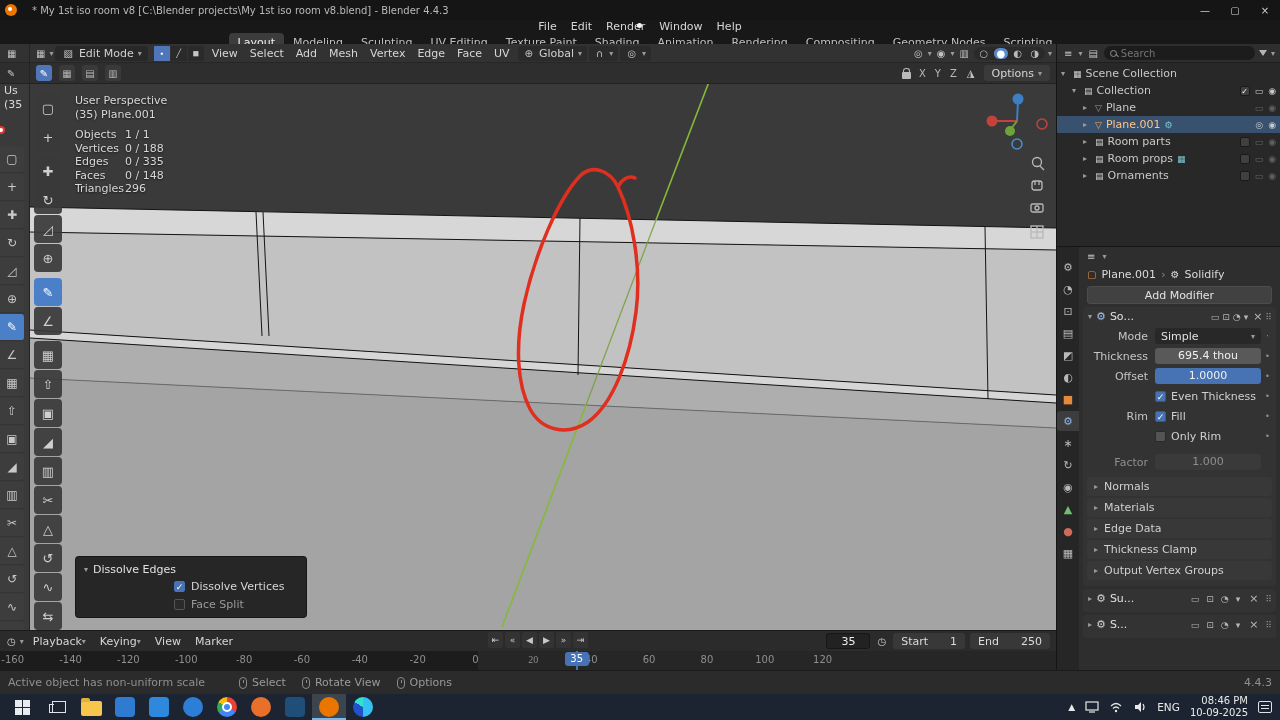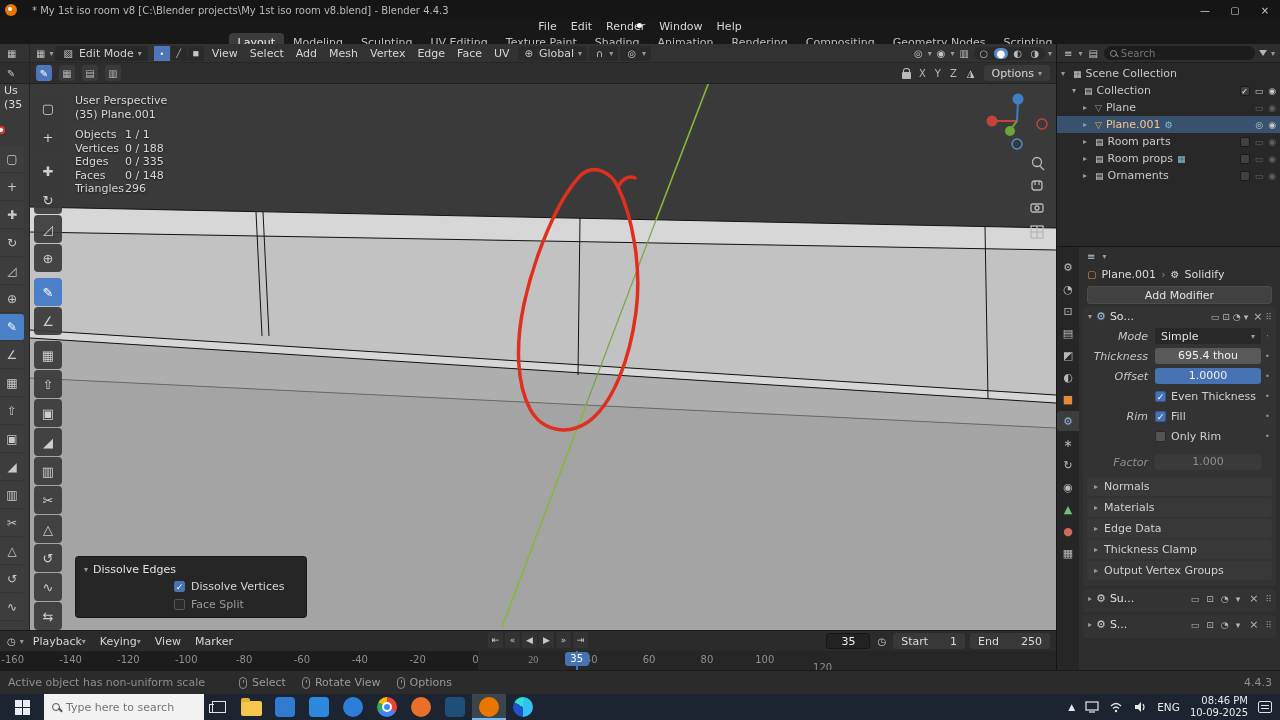--- a/index.html
+++ b/index.html
@@ -130,21 +130,21 @@
   .addmod { margin:3px 8px; height:18px; background:#414141; border:1px solid #4c4c4c; border-radius:3px;
     display:flex; align-items:center; justify-content:center; color:#e2e2e2; }
   .modpanel { margin:3px 4px; background:#333333; border-radius:3px; padding-bottom:4px; }
   .modhead { height:19px; display:flex; align-items:center; gap:4px; padding:0 5px; }
   .modhead .mname { color:#e0e0e0; }
   .mico { color:#b5b5b5; font-size:9px; margin-left:3px; }
   .mico.x { margin-left:5px; font-size:11px; }
   .mico.handle { color:#8a8a8a; letter-spacing:-1px; }
   .modhead .msp { flex:1; }
   .prow { display:flex; align-items:center; height:20px; padding:0 2px 0 0; }
-  .plabel { width:72px; text-align:right; padding-right:7px; color:#c5c5c5; white-space:nowrap; flex:0 0 auto;font-style:italic; }
+  .plabel { width:72px; text-align:right; padding-right:7px; color:#c5c5c5; white-space:nowrap; flex:0 0 auto; }
   .plabel.dim { color:#8f8f8f; }
   .pfield { flex:1; min-width:0; display:flex; align-items:center; gap:5px; }
   .pdot { width:13px; text-align:center; color:#8a8a8a; font-size:9px; }
   .dd { flex:1; background:#282828; border-radius:3px; height:16px; display:flex; align-items:center; justify-content:space-between; padding:0 6px; color:#e0e0e0; }
   .slider { flex:1; background:#595959; border-radius:3px; height:16px; text-align:center; line-height:16px; color:#f0f0f0; }
   .slider.blue { background:#4772b3; }
   .slider.disabled { background:#3a3a3a; color:#8f8f8f; }
   .pcb { width:11px; height:11px; border-radius:2px; background:#545454; border:1px solid #2a2a2a; font-size:9px; line-height:10px; text-align:center; color:#fff; flex:0 0 auto; }
   .pcb.on { background:#4772b3; border-color:#345a94; }
   .vgfield { flex:1; background:#282828; border-radius:3px; height:16px; display:flex; align-items:center; padding:0 4px; gap:4px; color:#9a9a9a; }
@@ -795,21 +795,21 @@
           <span class="rnum" style="left: 244.1px;">-80</span>
           <span class="rnum" style="left: 301.95px;">-60</span>
           <span class="rnum" style="left: 359.8px;">-40</span>
           <span class="rnum" style="left: 417.65px;">-20</span>
           <span class="rnum" style="left: 475.5px;">0</span>
           <span class="rnum" style="left: 533.35px; font-family: Liberation Serif, serif;">20</span>
           <span class="rnum" style="left: 591.2px;">40</span>
           <span class="rnum" style="left: 649.05px;">60</span>
           <span class="rnum" style="left: 706.9px;">80</span>
           <span class="rnum" style="left: 764.75px;">100</span>
-          <span class="rnum" style="left: 822.6px; margin-top: 8px;">120</span>
+          <span class="rnum" style="left: 822.6px;">120</span>
         </div>
       <div class="playhead" id="playhead" style="left: 575.737px;">
         <div class="ph-badge">35</div>
       </div>
     </div>
   </div>
 
   <div class="statusbar">
     <span class="msg">Active object has non-uniform scale</span>
     <div class="hints" id="hint-list">
@@ -830,24 +830,20 @@
   </div>
 
   <div class="taskbar">
     <div class="startbtn">
       <div class="winlogo">
           <div></div>
           <div></div>
           <div></div>
           <div></div>
         </div>
-    </div>
-    <div class="tsearch">
-      <span class="mag2"></span>
-      <input placeholder="Type here to search" style="">
     </div>
     <div class="tview">
         <div class="tvicon"></div>
       </div>
     <div class="task-apps" id="task-apps">
         <div class="tile">
           <div class="appicon folder" style="background: rgb(247, 198, 76);"></div>
         </div>
         <div class="tile">
           <div class="appicon square" style="background: rgb(46, 123, 209);"></div>

